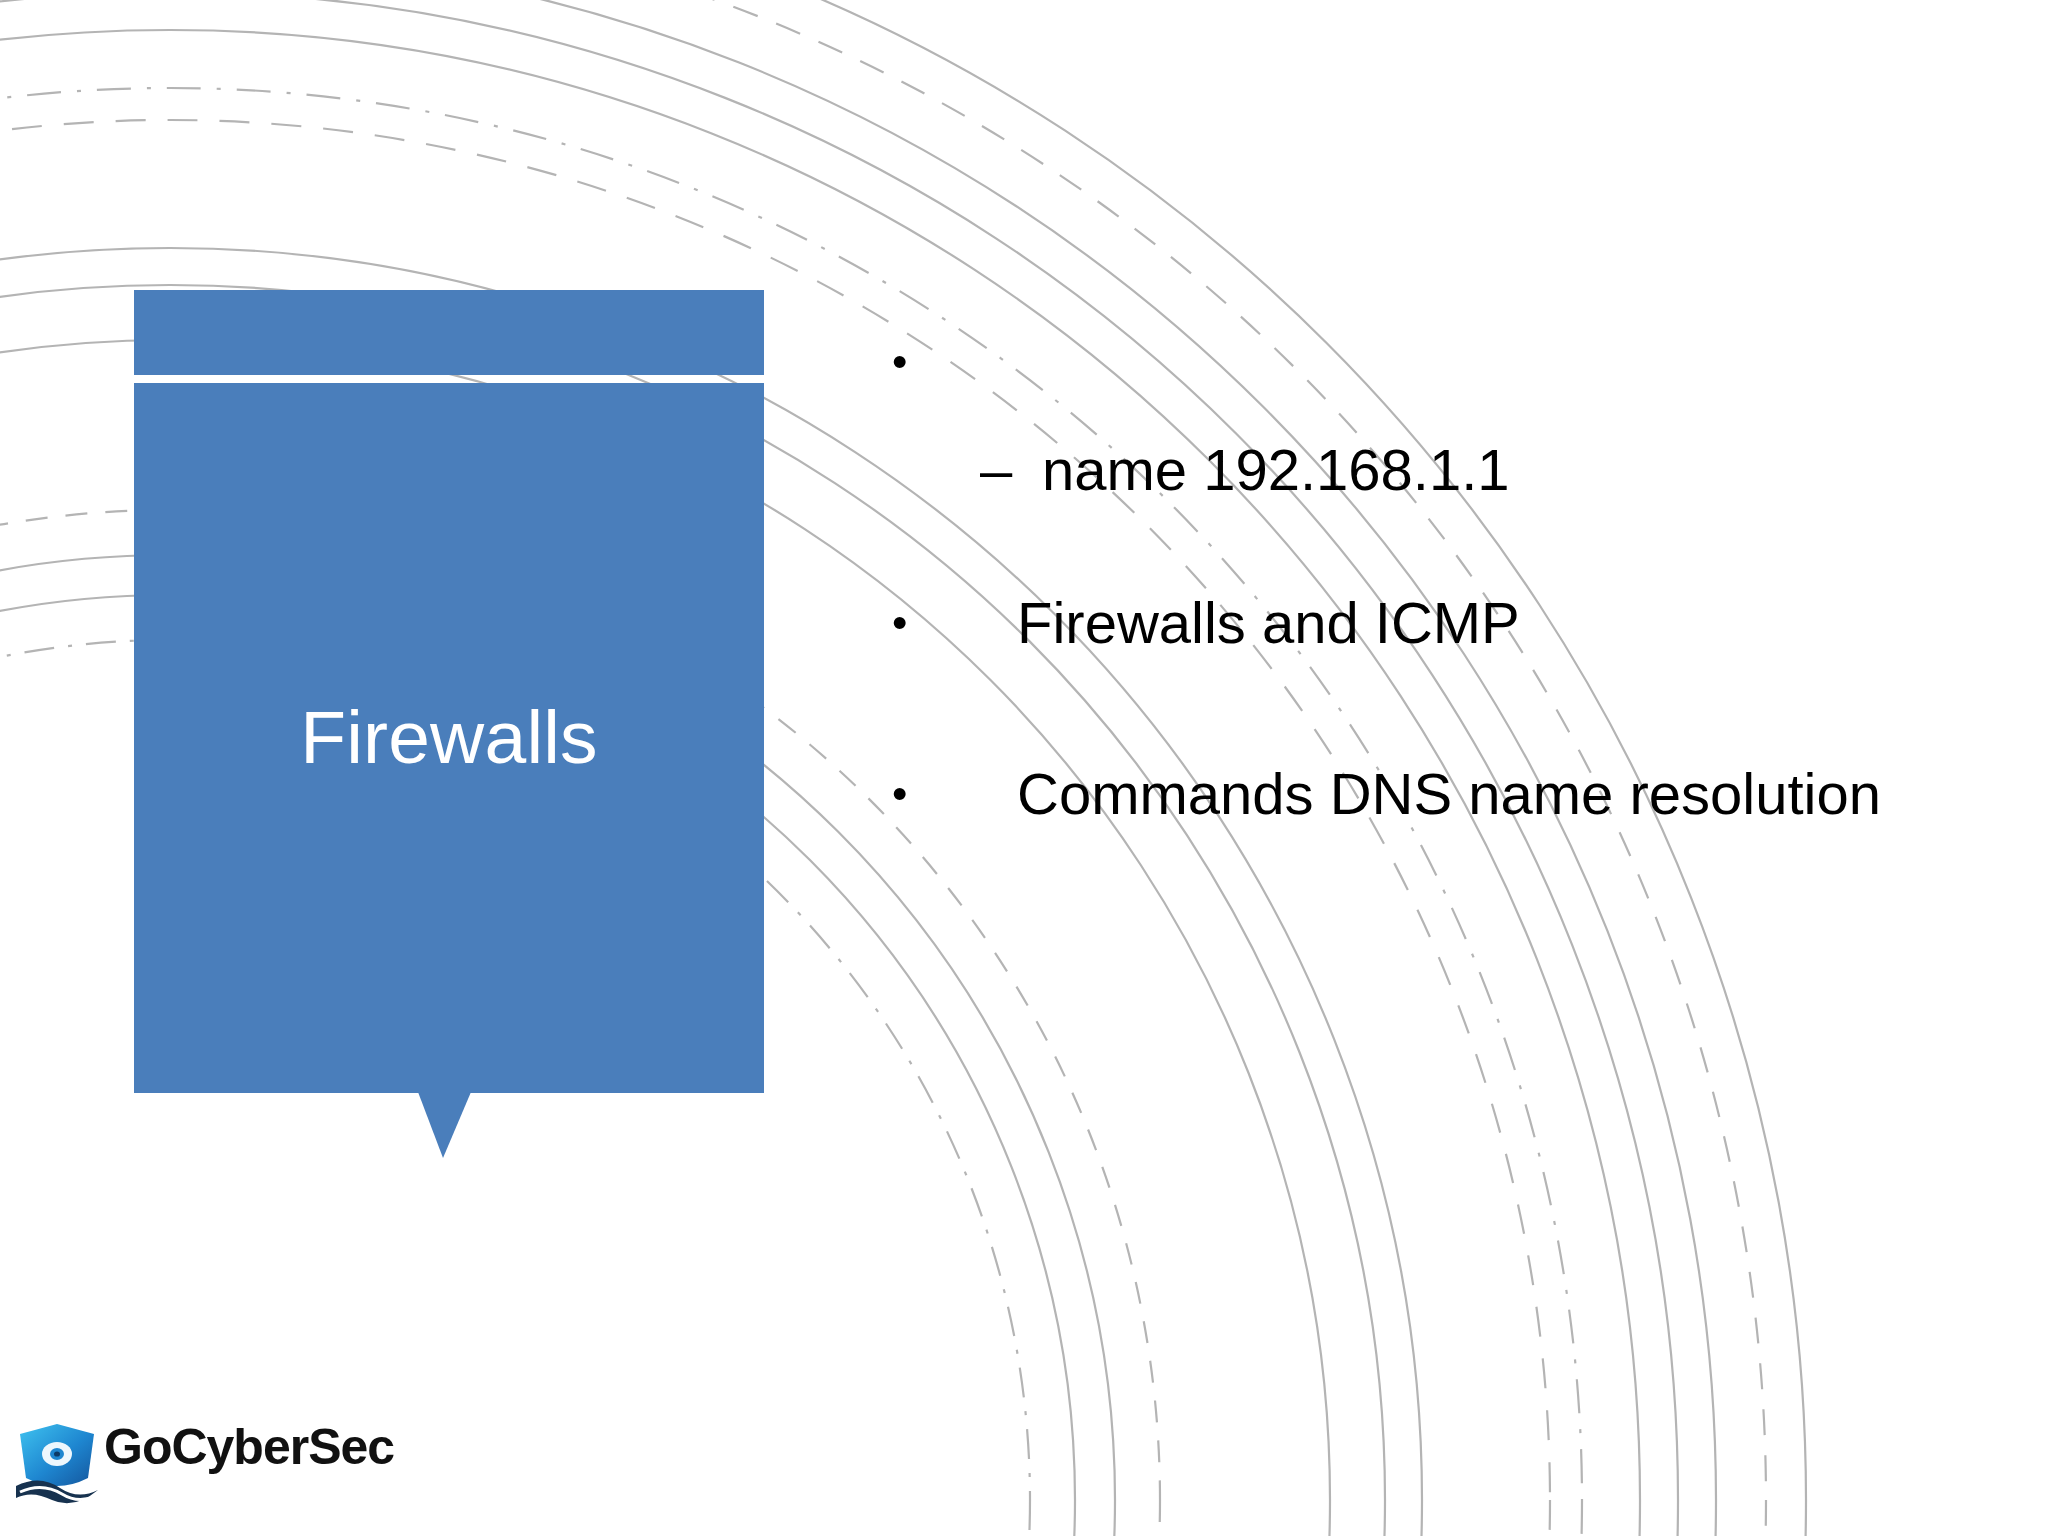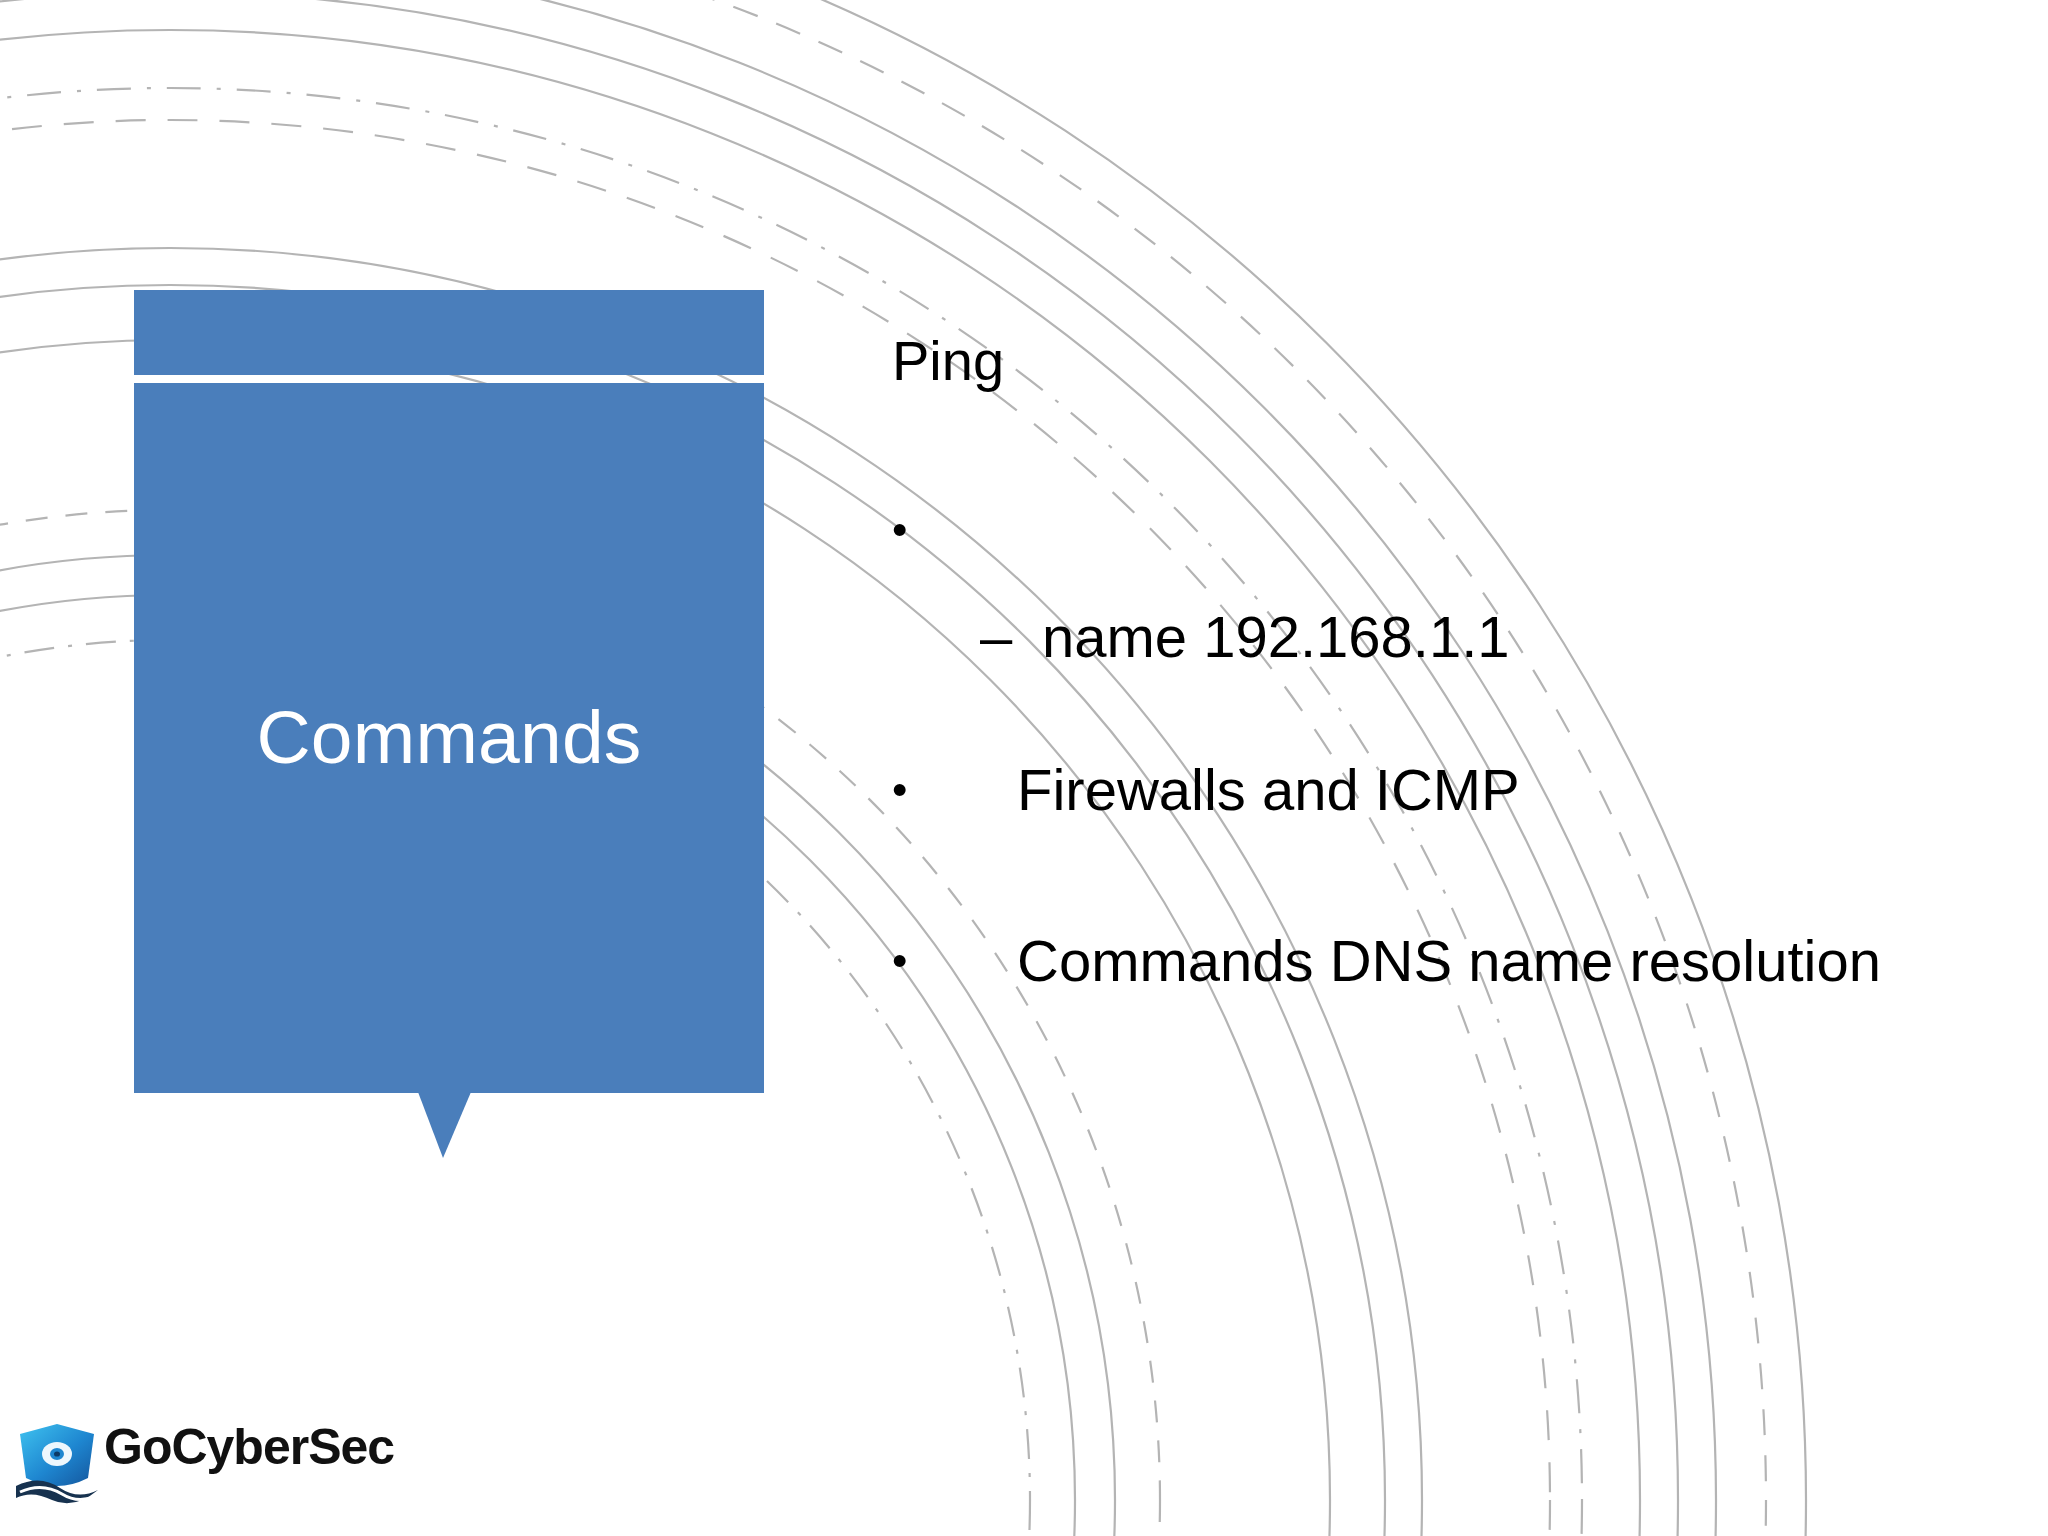--- a/index.html
+++ b/index.html
@@ -89,26 +89,25 @@
       <circle cx="170" cy="1500" r="945"></circle>
       <circle cx="170" cy="1500" r="905"></circle>
       <circle cx="170" cy="1500" r="860" stroke-dasharray="30 14 4 14"></circle>
     </g>
   </svg>
 
   <div class="callout-top-bar"></div>
   <div class="callout-body"></div>
   <div class="callout-tail"></div>
   <div class="callout-label">
-    <div>Commands</div>
+    <div>Firewalls</div>
   </div>
 
   <div id="content">
 
-    <div class="heading">Ping</div>
 
     <div class="bullet-row lvl1">
       <span class="bullet-mark">•</span>
     </div>
 
     <div class="sub-row">
       <span class="sub-mark">–</span>
       <span class="bullet-text">name 192.168.1.1</span>
     </div>
 

